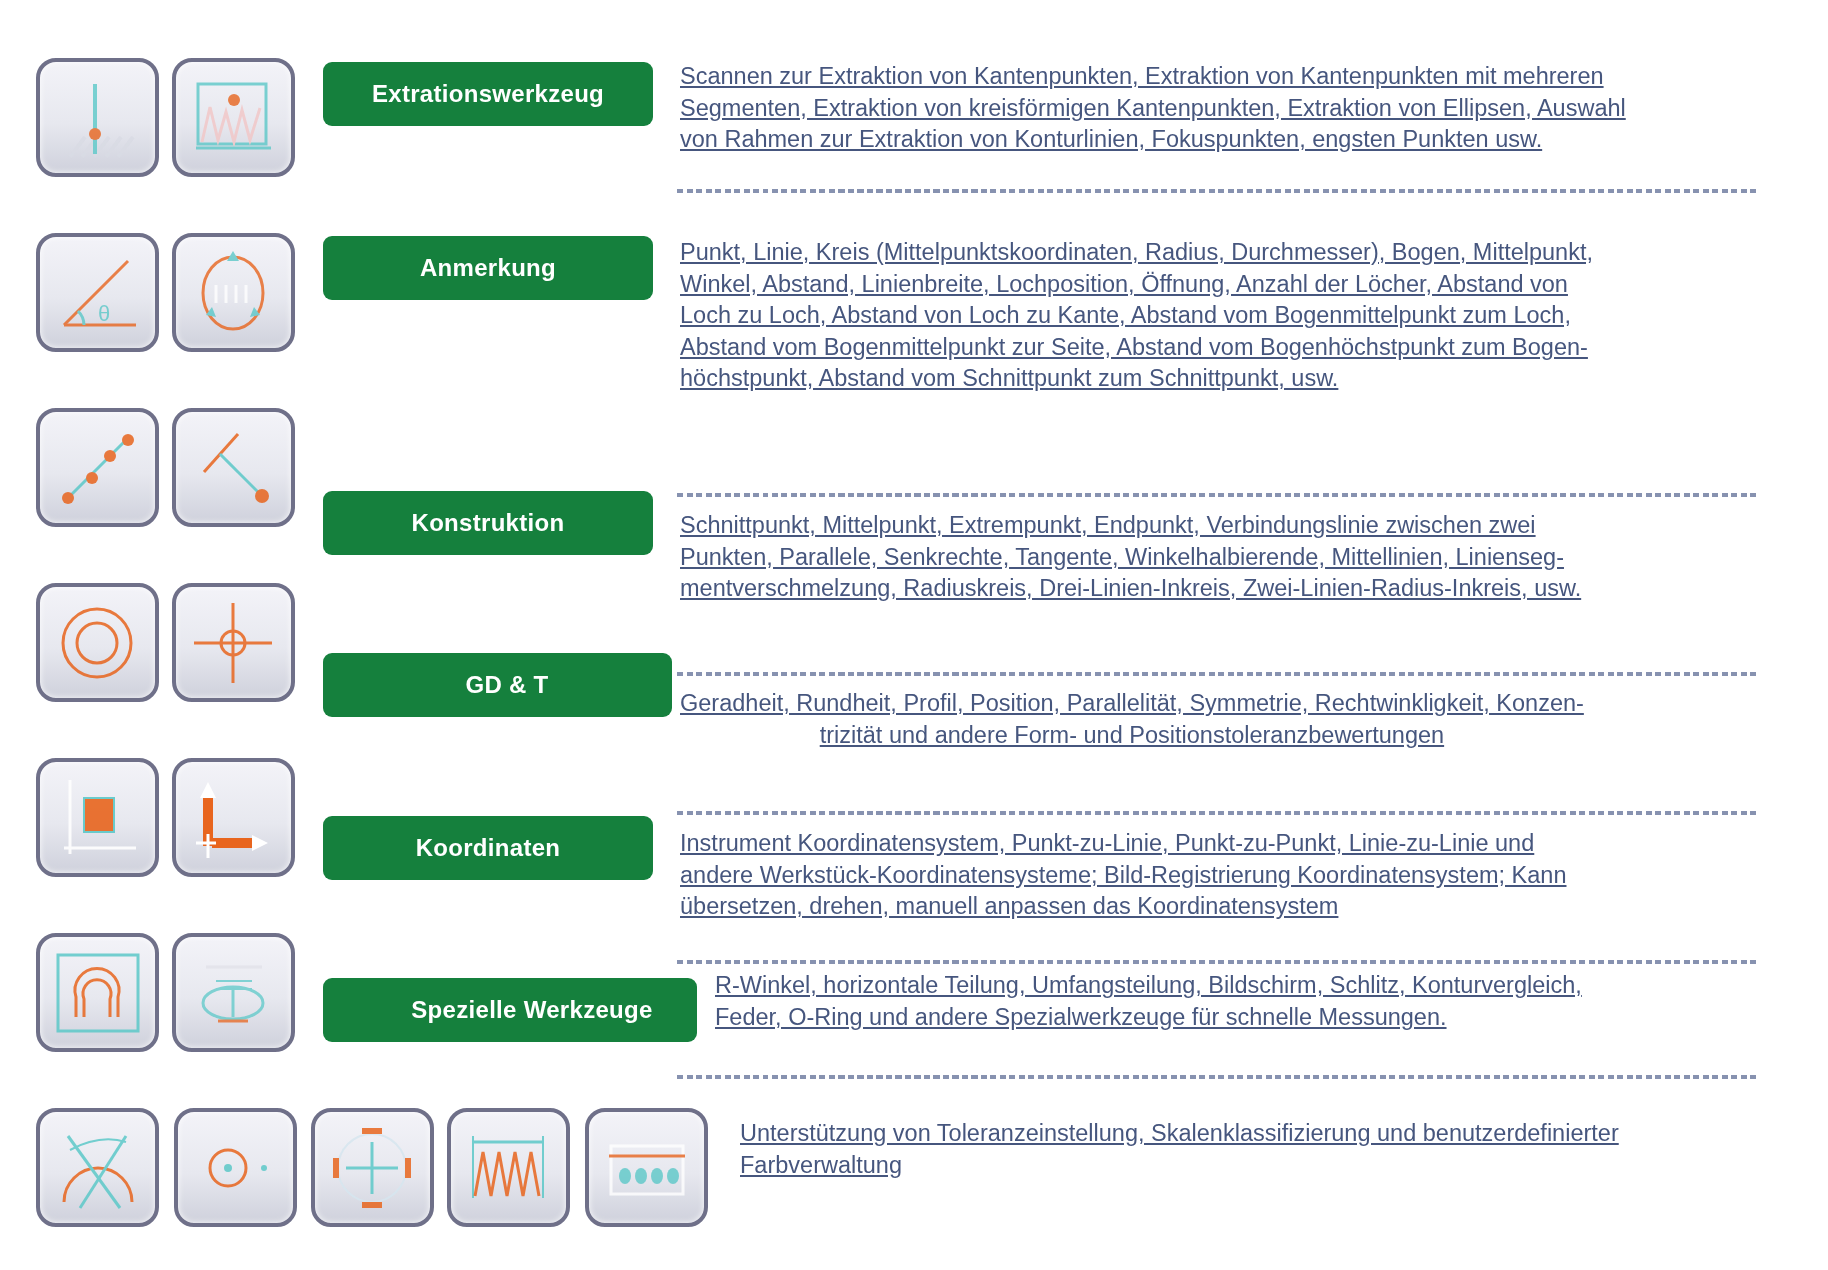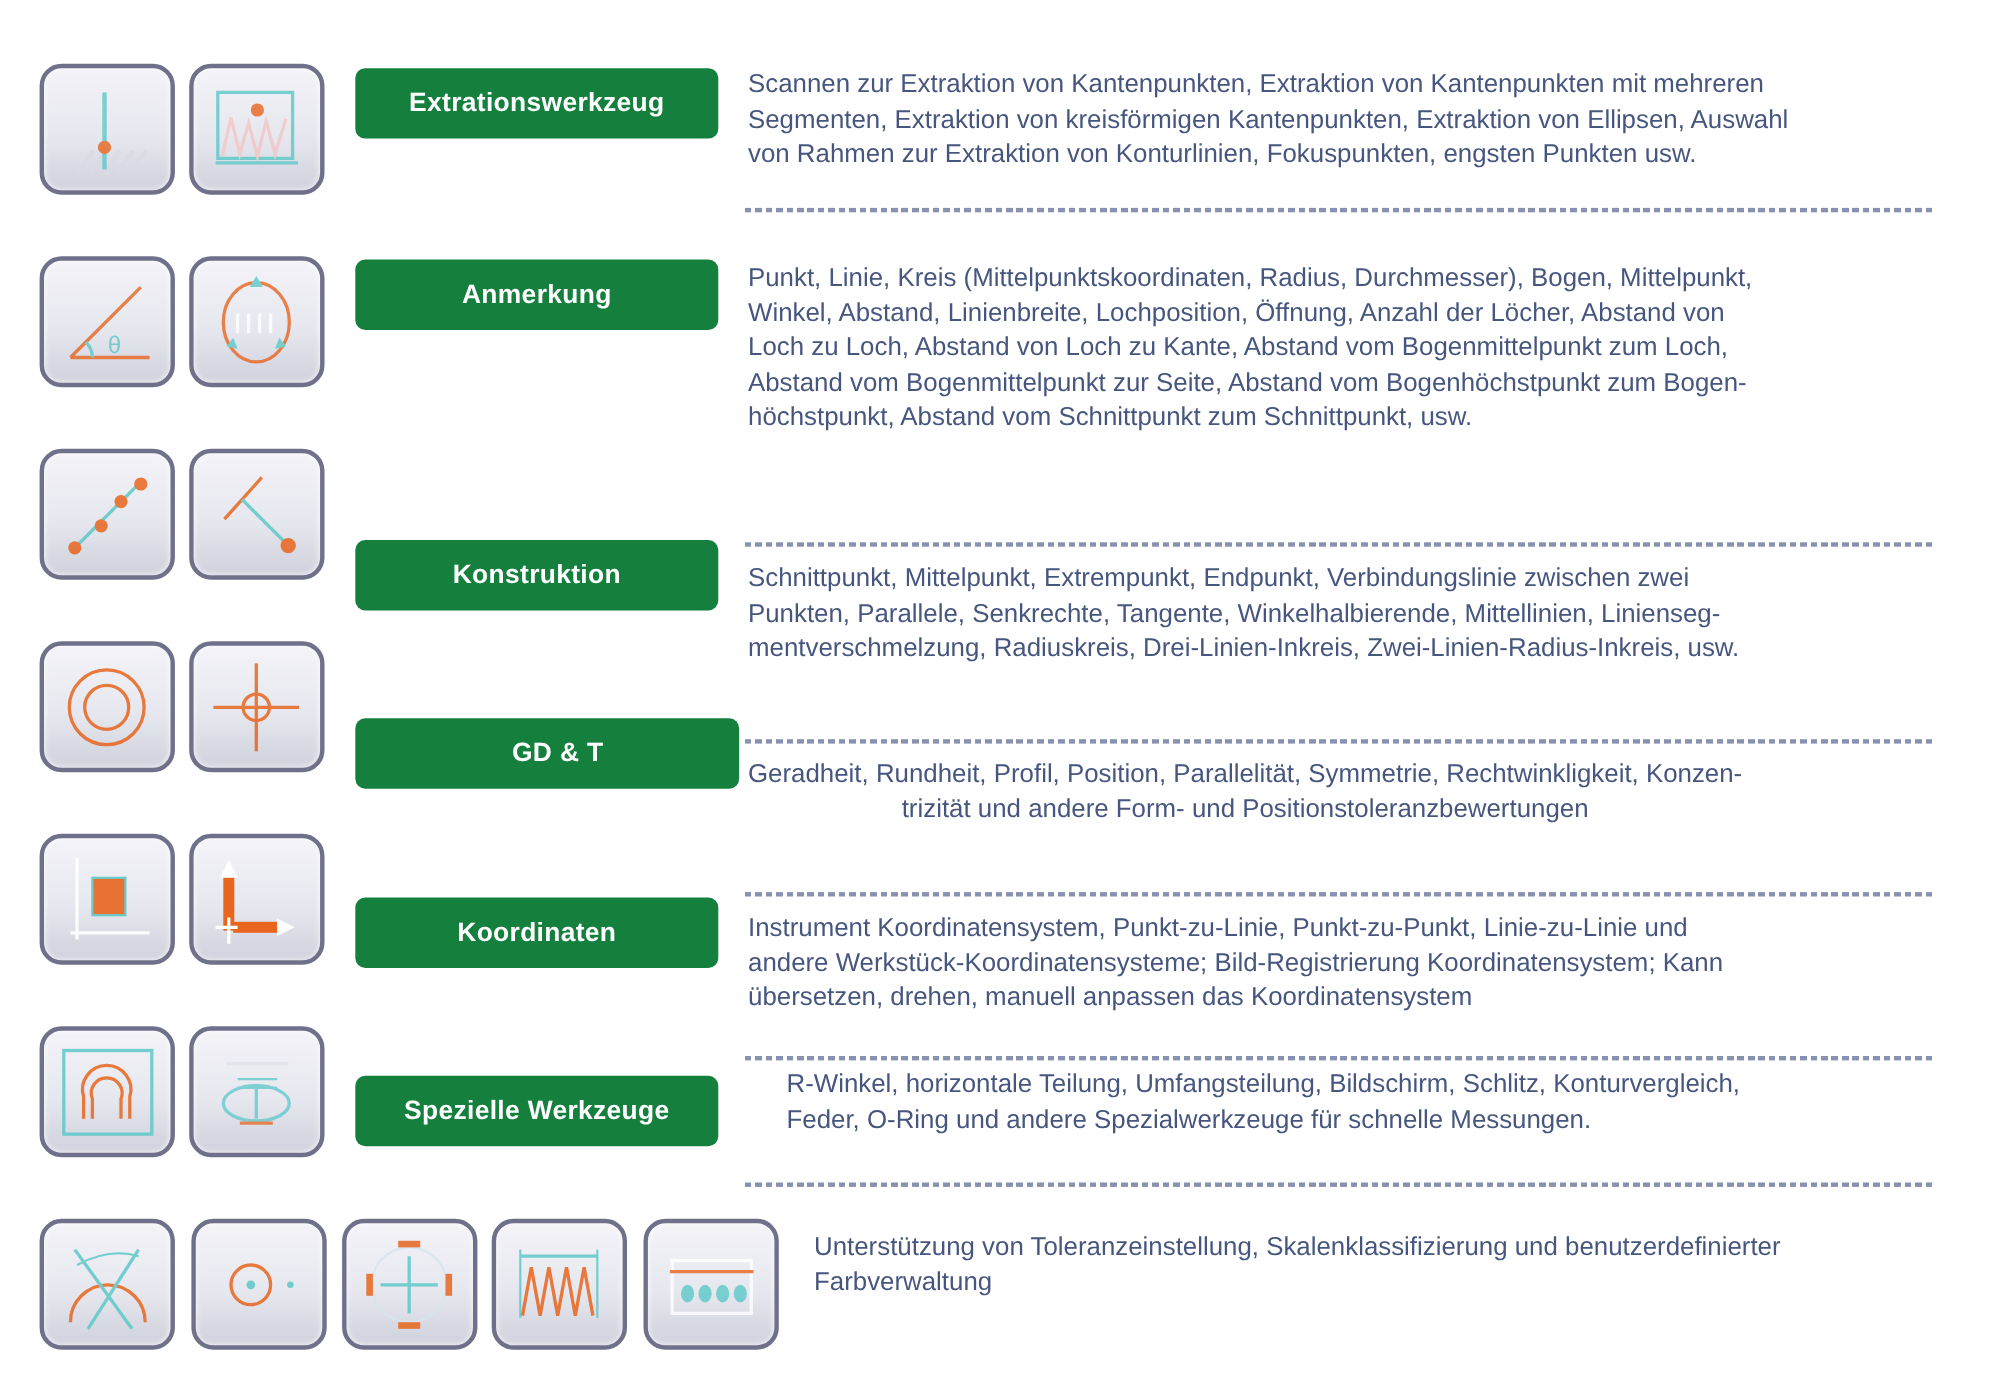--- a/index.html
+++ b/index.html
@@ -14,20 +14,21 @@
   .tile svg { position:absolute; left:0; top:0; width:100%; height:100%; }
   .label {
     position:absolute; left:323px; width:330px; height:64px;
     background:#15803d; border-radius:9px; color:#ffffff;
     font-weight:bold; font-size:24px; letter-spacing:0.3px;
     display:flex; align-items:center; justify-content:center;
   }
   .desc {
     position:absolute; color:#46567e; font-size:23.5px; line-height:31.5px;
     white-space:pre-line;
+    text-decoration:underline;
   }
   .dots {
     position:absolute; left:677px; width:1080px; height:4px;
     background-image:repeating-linear-gradient(90deg,#8792b0 0 6px,transparent 6px 9.5px);
   }
 </style>
 </head>
 <body>
 
 <div class="tile" style="left:36px;top:58px;">
@@ -183,21 +184,21 @@
     <line x1="30" y1="30" x2="86" y2="30" stroke="#e0e0e8" stroke-width="3"></line>
     <line x1="40" y1="44" x2="76" y2="44" stroke="#5cc8c8" stroke-width="2"></line>
     <line x1="40" y1="52" x2="76" y2="52" stroke="#5cc8c8" stroke-width="2"></line>
     <line x1="57" y1="52" x2="57" y2="80" stroke="#5cc8c8" stroke-width="3"></line>
     <ellipse cx="57" cy="66" rx="30" ry="16" fill="none" stroke="#5cc8c8" stroke-width="3"></ellipse>
     <line x1="42" y1="84" x2="72" y2="84" stroke="#e8651e" stroke-width="3"></line>
       </g>
     </svg>
 </div>
 <div class="dots" style="top:960px;"></div>
-<div class="label" style="top:978px;">Spezielle Werkzeuge</div>
+<div class="label" style="top:978px;padding-left:44px;">Spezielle Werkzeuge</div>
 <div class="desc" style="left:680px;top:970px;margin-left:35px;">R-Winkel, horizontale Teilung, Umfangsteilung, Bildschirm, Schlitz, Konturvergleich,
 Feder, O-Ring und andere Spezialwerkzeuge für schnelle Messungen.</div>
 <div class="dots" style="top:1075px;"></div>
 
 <div class="tile" style="left:36px;top:1108px;">
   <svg viewBox="0 0 115 111">
       <g opacity="0.85">
     <path d="M24 90 A34 34 0 0 1 92 90" fill="none" stroke="#e8651e" stroke-width="3"></path>
     <line x1="28" y1="24" x2="80" y2="96" stroke="#5cc8c8" stroke-width="3"></line>
     <line x1="86" y1="24" x2="40" y2="96" stroke="#5cc8c8" stroke-width="3"></line>

